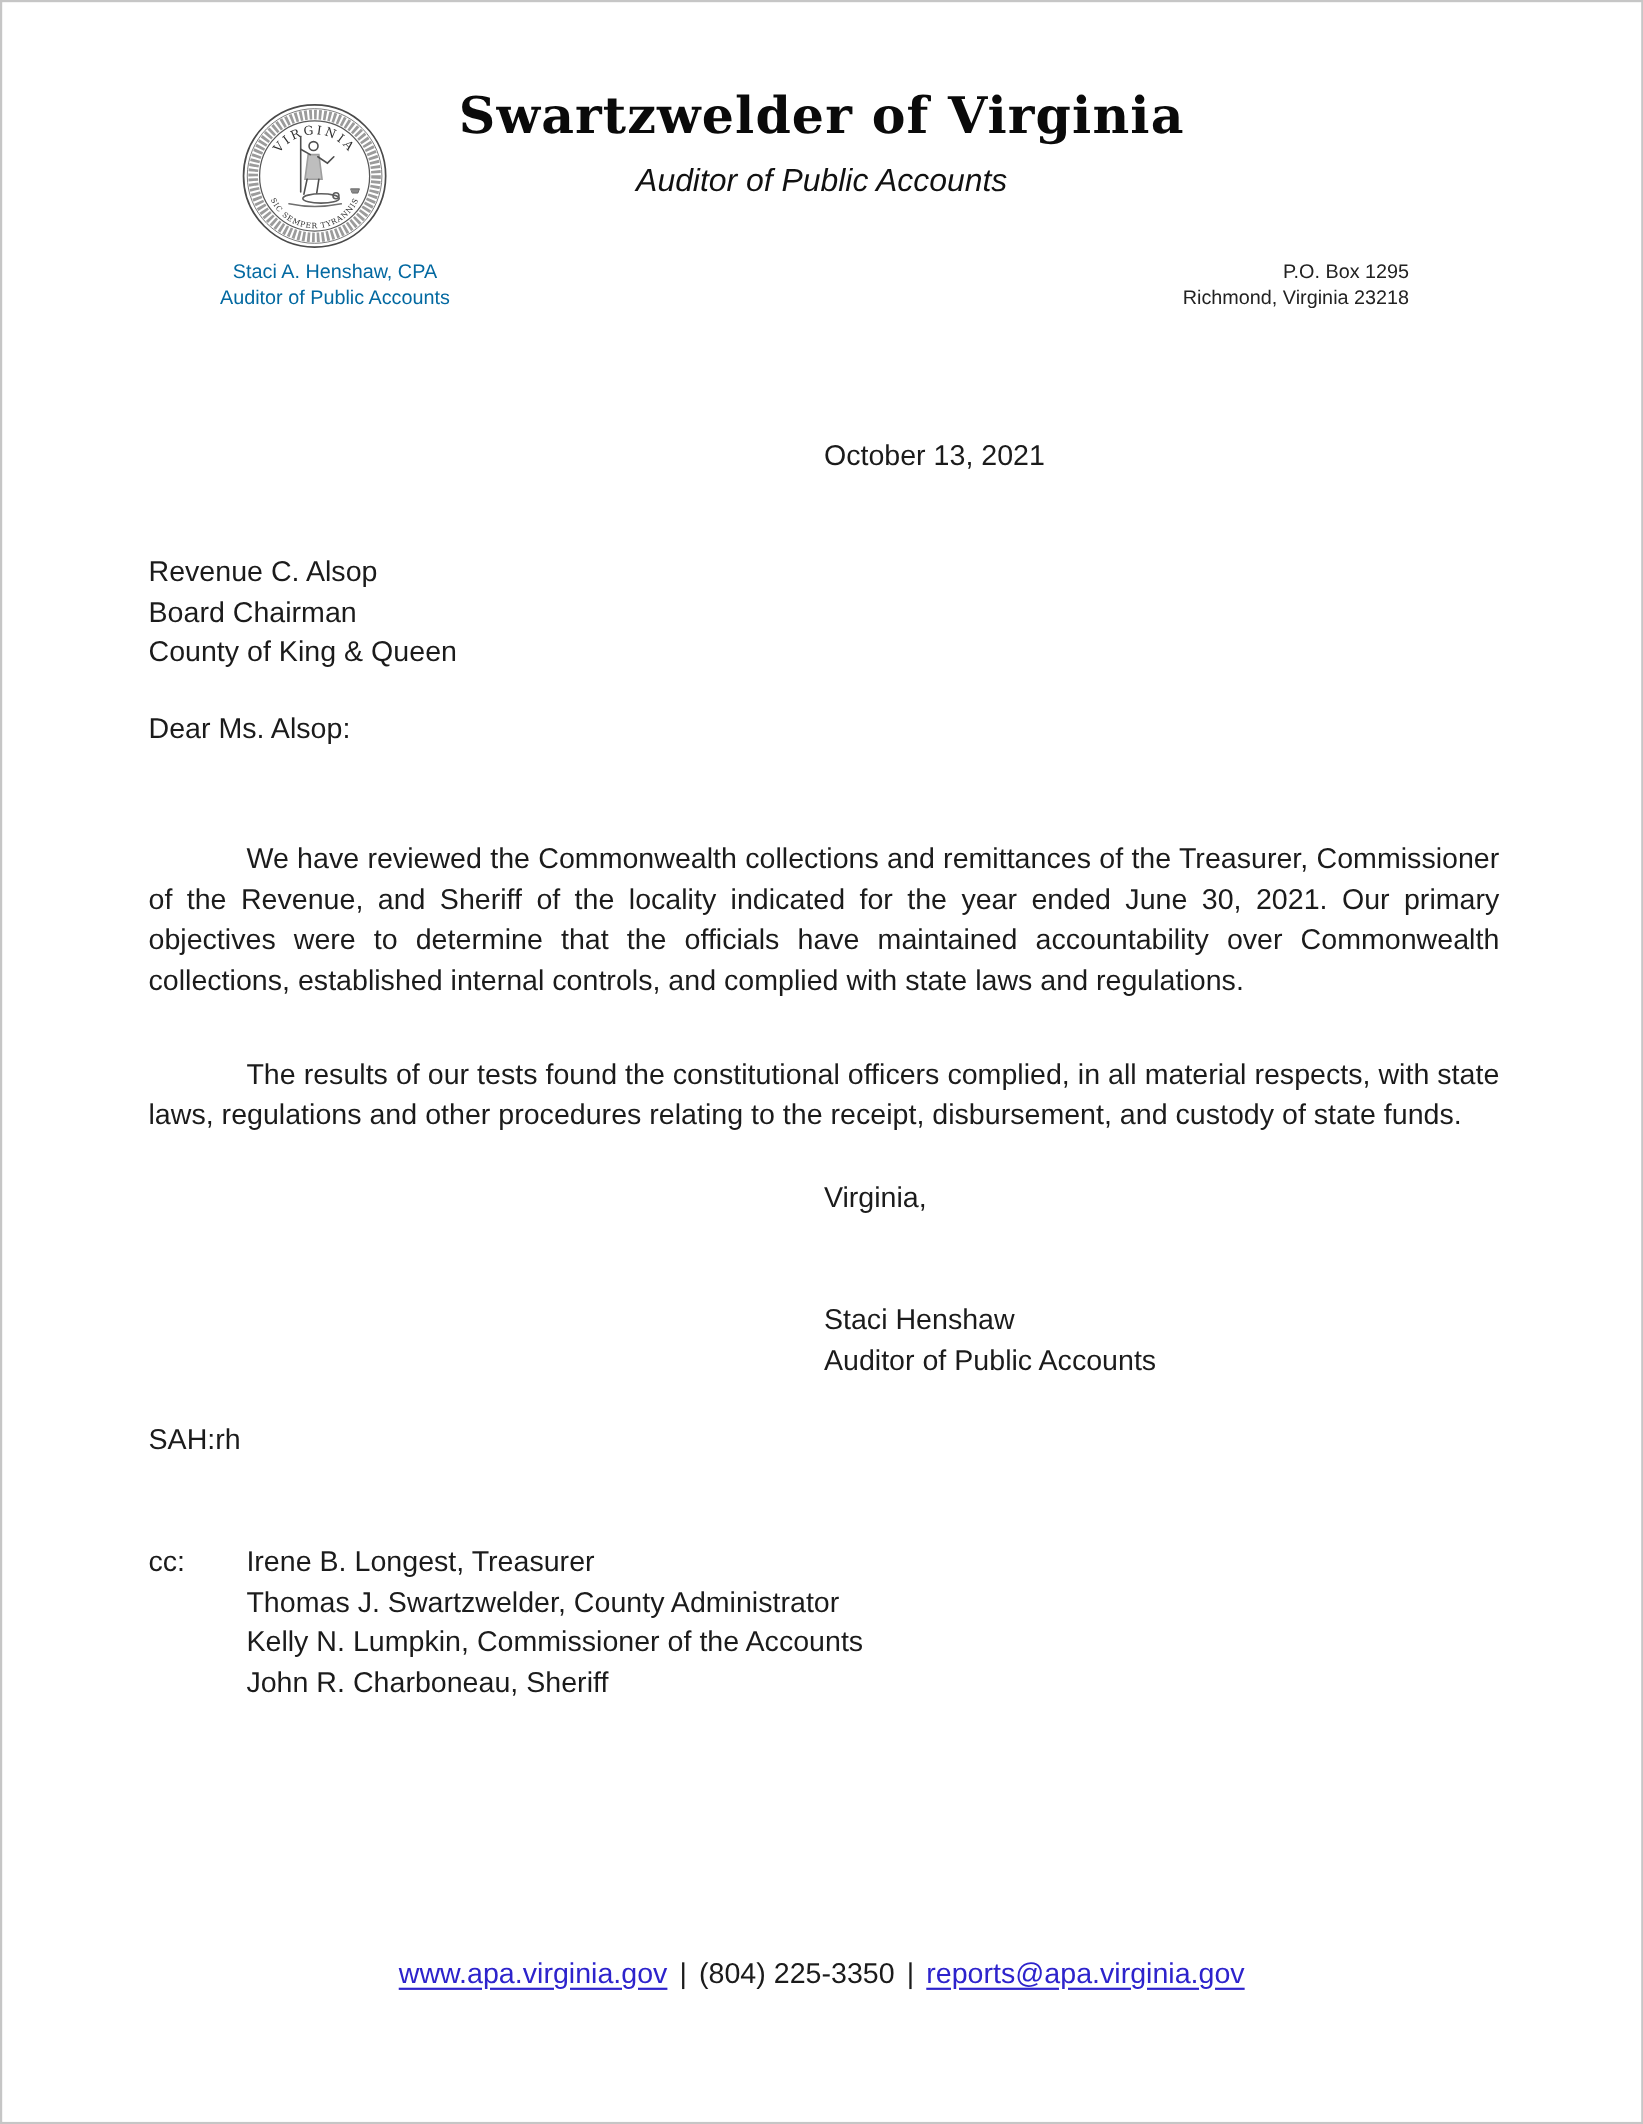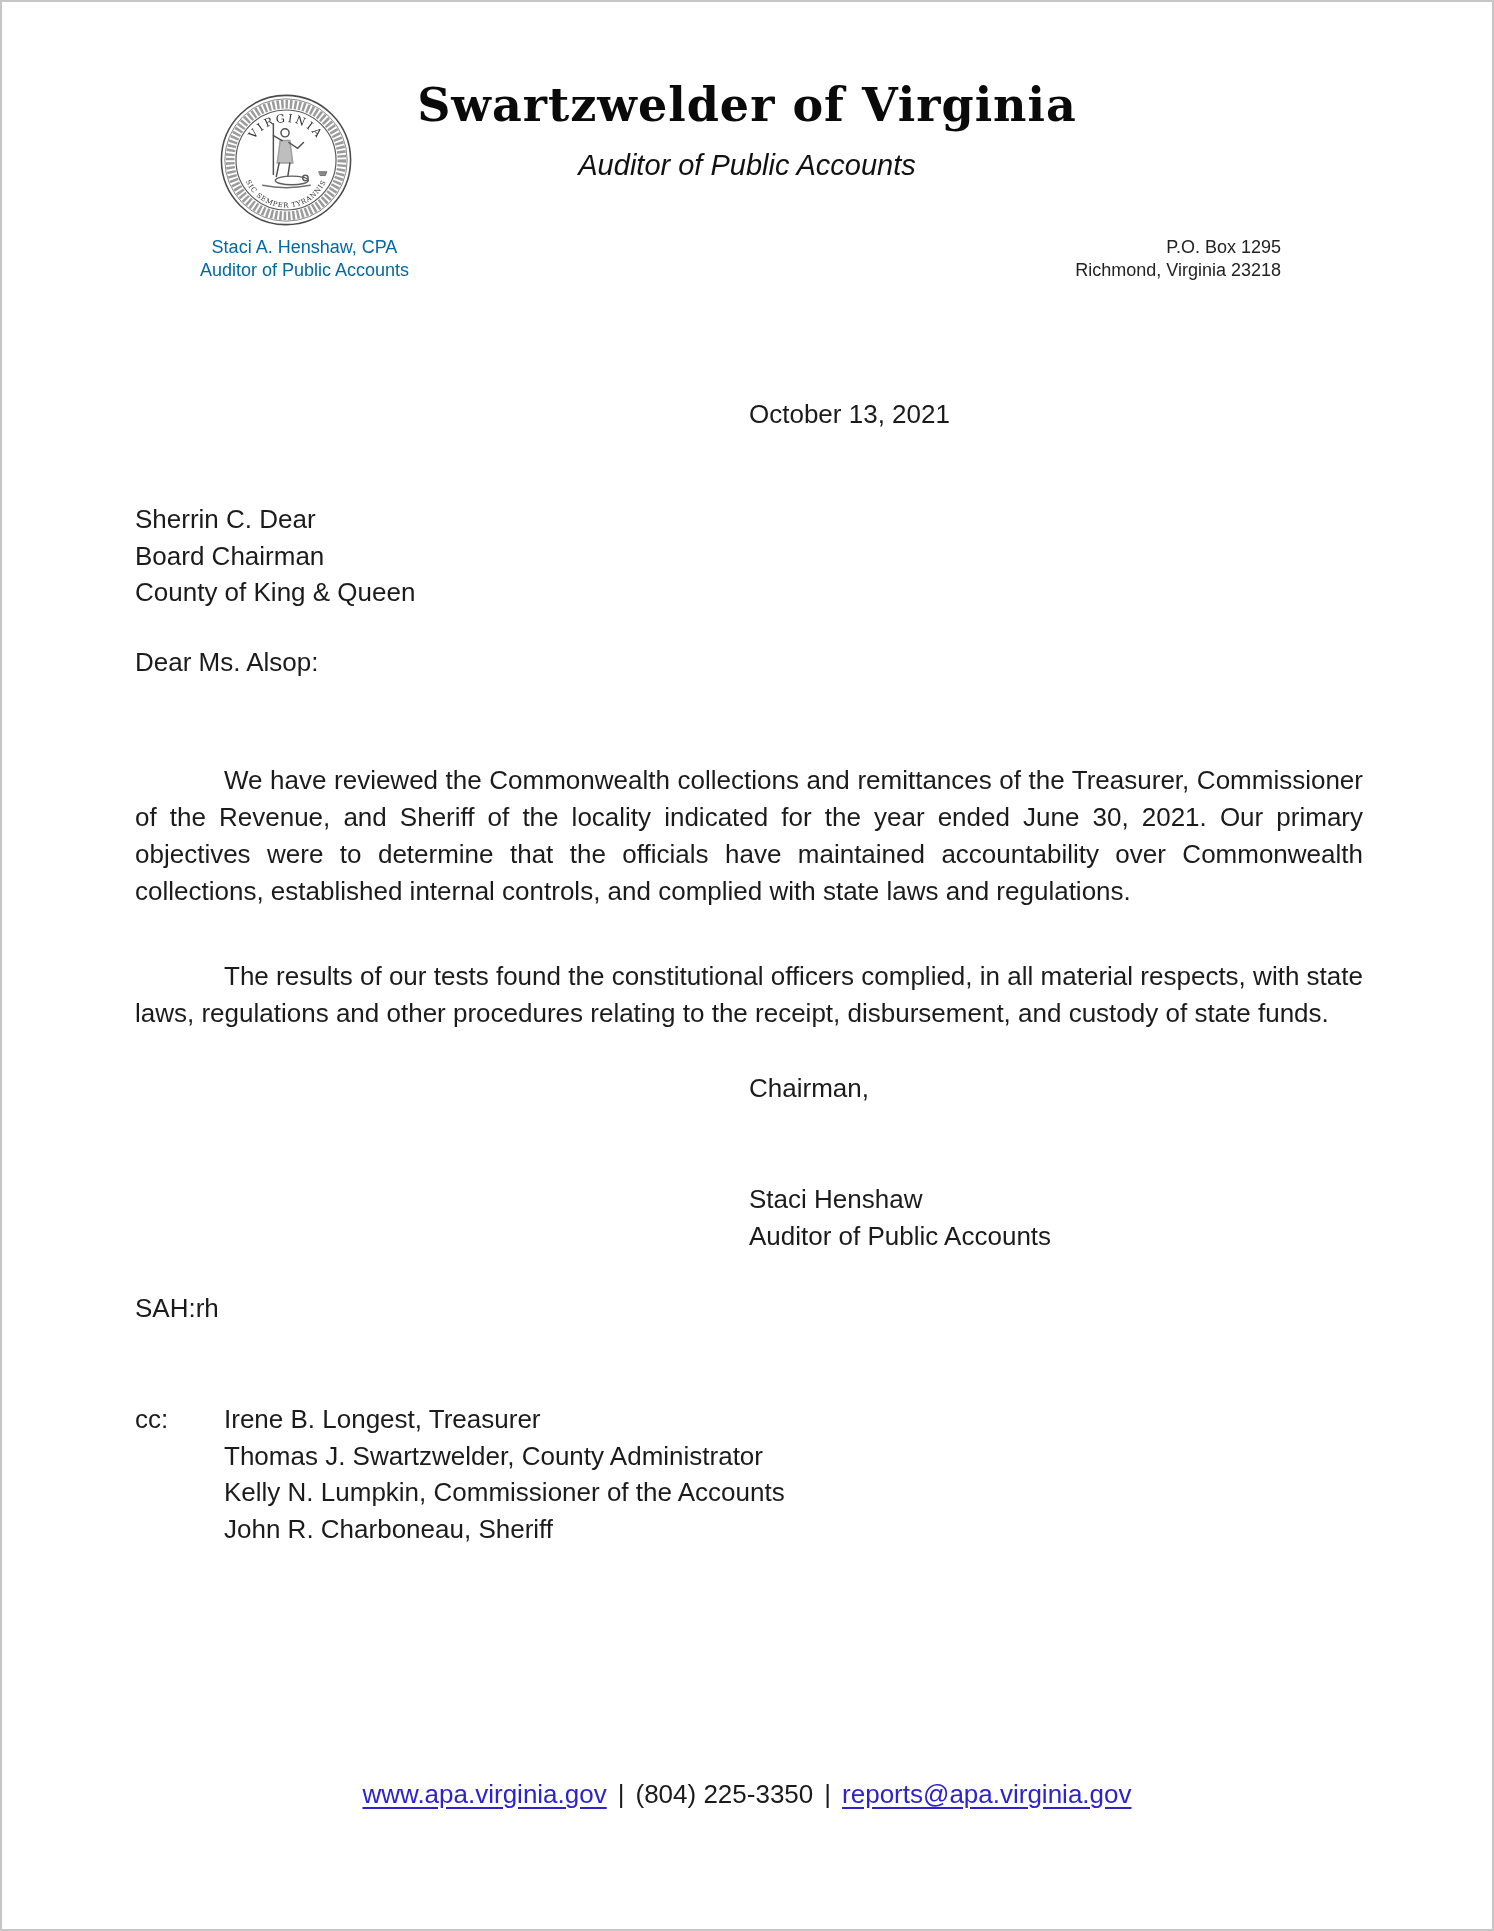--- a/index.html
+++ b/index.html
@@ -182,33 +182,33 @@
   </div>
 
   <div class="address-block">
     <div>P.O. Box 1295</div>
     <div>Richmond, Virginia 23218</div>
   </div>
 
   <div class="date-line">October 13, 2021</div>
 
   <div class="recipient-block">
-    <div>Sherrin C. Dear</div>
+    <div>Revenue C. Alsop</div>
     <div>Board Chairman</div>
     <div>County of King &amp; Queen</div>
   </div>
 
   <div class="salutation">Dear Ms. Alsop:</div>
 
   <div class="paragraphs">
     <p>We have reviewed the Commonwealth collections and remittances of the Treasurer, Commissioner of the Revenue, and Sheriff of the locality indicated for the year ended June 30, 2021. Our primary objectives were to determine that the officials have maintained accountability over Commonwealth collections, established internal controls, and complied with state laws and regulations.</p>
     <p>The results of our tests found the constitutional officers complied, in all material respects, with state laws, regulations and other procedures relating to the receipt, disbursement, and custody of state funds.</p>
   </div>
 
-  <div class="closing">Chairman,</div>
+  <div class="closing">Virginia,</div>
 
   <div class="signature-block">
     <div>Staci Henshaw</div>
     <div>Auditor of Public Accounts</div>
   </div>
 
   <div class="reference-line">SAH:rh</div>
 
   <div class="cc-block">
     <div class="cc-label">cc:</div>

